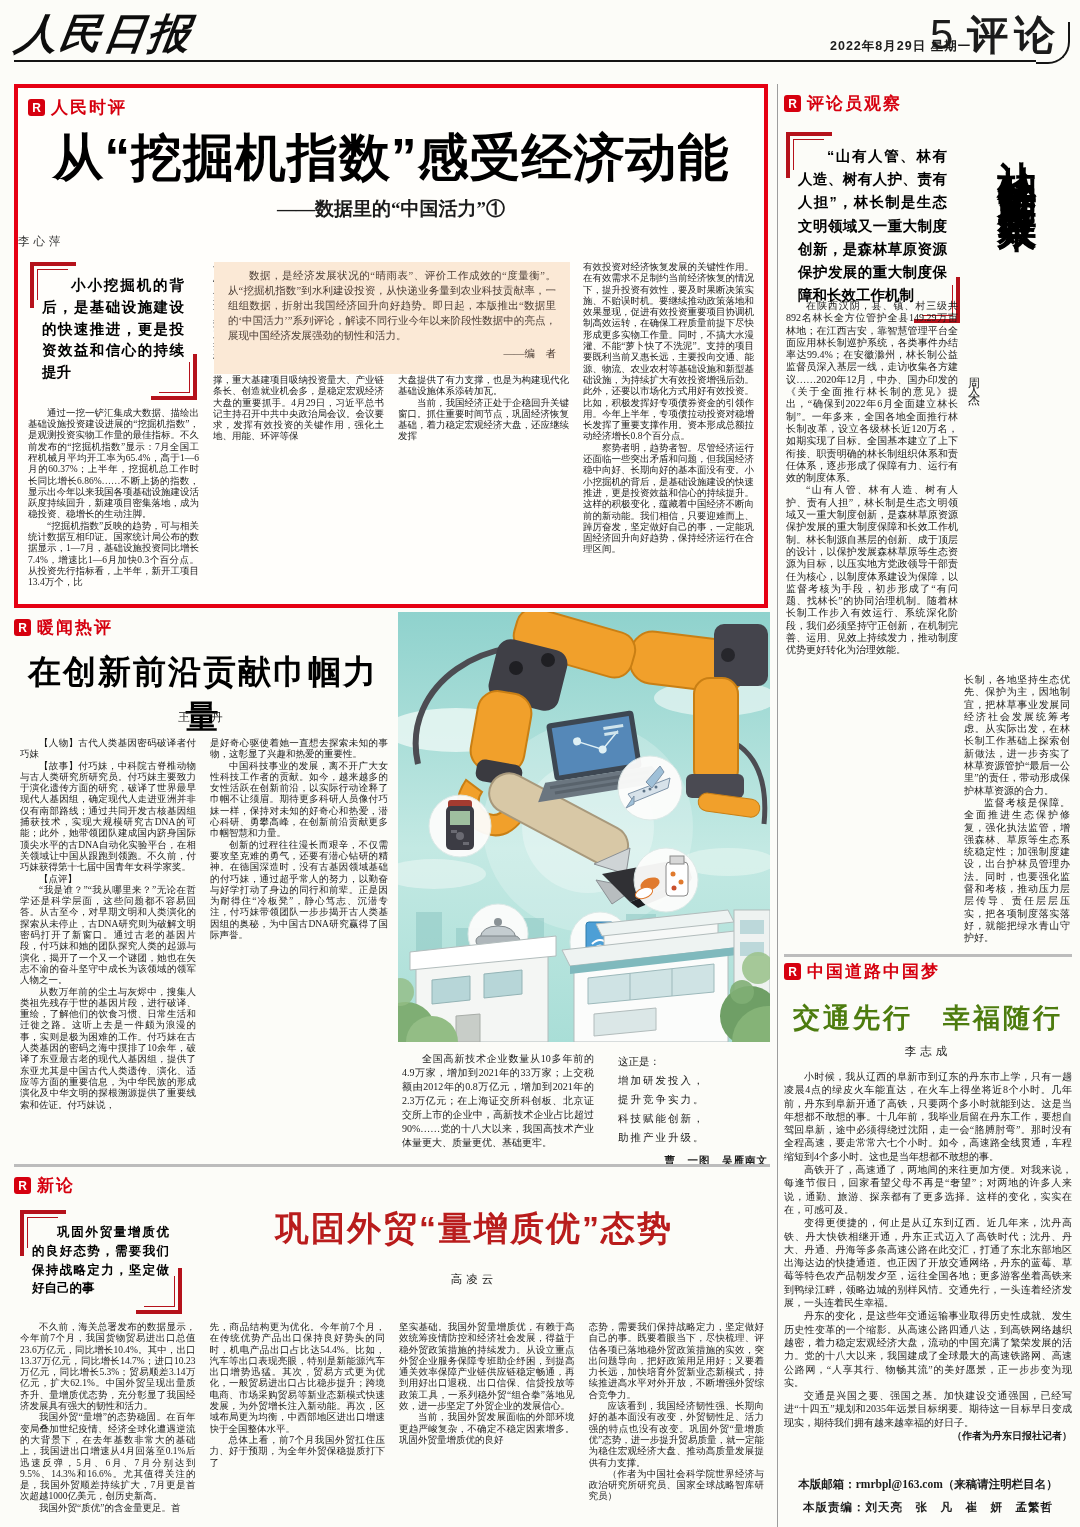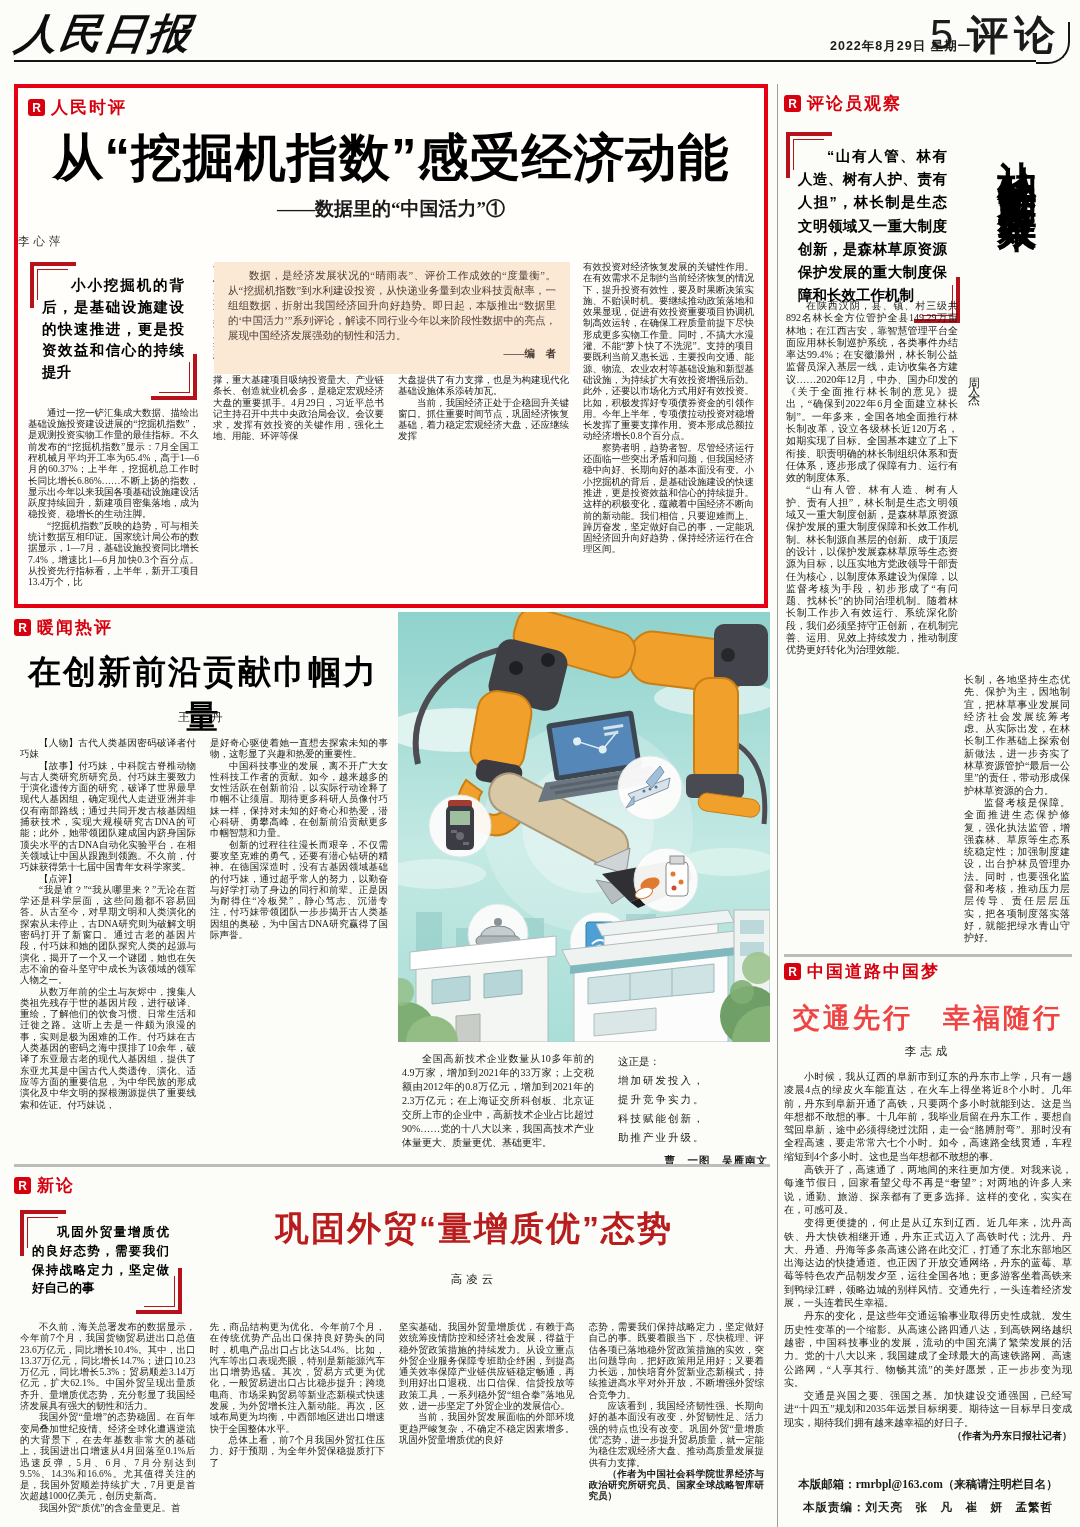--- a/index.html
+++ b/index.html
@@ -53,21 +53,21 @@
   #sp-head{left:0;top:36px;width:100%;text-align:center;font-size:51px;font-weight:900;letter-spacing:1px;color:#000;}
   #sp-sub{left:0;top:108px;width:100%;text-align:center;font-size:19px;font-weight:700;}
   #sp-auth{left:0;top:146px;width:100%;text-align:left;font-size:11.5px;letter-spacing:4px;color:#333;}
   #sp-body{left:10px;top:174px;width:726px;height:334px;}
   #sp-cols{display:flex;gap:14px;height:100%;}
   #sp-cols .col{flex:1;}
   #sp-quote{margin:0 2px 8px 2px;font-size:14.5px;line-height:1.5;}
   #sp-editor{position:absolute;left:186px;top:0;width:356px;height:112px;background:#fbe9d6;
              padding:6px 14px;box-sizing:border-box;font-size:10.5px;line-height:15px;color:#4a3d35;}
   #sp-editor .note{margin:0;text-indent:2em;text-align:justify;}
-  #sp-editor .sig{text-align:right;font-weight:700;margin-top:3px;}
+  #sp-editor .sig{text-align:right;font-weight:400;margin-top:3px;}
   .pad-ed{}
 
   
   #observer{left:784px;top:86px;width:288px;height:866px;}
   #ob-label{left:0;top:6px;}
   #ob-quote{left:2px;top:46px;width:174px;font-size:14.5px;line-height:1.6;}
   #ob-col1{left:2px;top:214px;width:172px;height:646px;}
   #ob-vauthor{left:181px;top:282px;writing-mode:vertical-rl;font-size:12px;letter-spacing:8px;color:#222;}
   #ob-vhead{left:206px;top:44px;height:532px;writing-mode:vertical-rl;font-weight:900;
             font-size:39px;letter-spacing:5px;color:#000;}
@@ -90,26 +90,26 @@
   #wn-div{left:14px;top:1164px;width:756px;}
 
   
   #xinlun{left:14px;top:1172px;width:756px;height:355px;}
   #xl-label{left:0;top:2px;}
   #xl-quote{left:6px;top:38px;width:162px;font-size:12.5px;line-height:1.5;}
   #xl-head{left:180px;top:34px;width:560px;text-align:center;font-size:34px;font-weight:800;letter-spacing:2px;color:#b91c1c;}
   #xl-auth{left:180px;top:100px;width:560px;text-align:center;font-size:11.5px;letter-spacing:4px;}
   #xl-cols{left:6px;top:150px;width:744px;height:205px;display:flex;gap:14px;}
   #xl-cols .col{flex:1;}
-  #xl-cols .col:nth-child(4) p:last-child{font-weight:700;}
+  #xl-cols .col:nth-child(4) p:last-child{font-weight:400;}
 
   
   #chinaroad{left:784px;top:958px;width:288px;height:569px;}
   #cr-label{left:0;top:2px;}
-  #cr-head{left:0;top:42px;width:100%;text-align:center;font-size:27px;font-weight:700;letter-spacing:3px;color:#ef4444;}
+  #cr-head{left:0;top:42px;width:100%;text-align:center;font-size:27px;font-weight:700;letter-spacing:3px;color:#4d7c0f;}
   #cr-auth{left:0;top:86px;width:100%;text-align:center;font-size:11.5px;letter-spacing:4px;}
   #cr-body{left:0;top:112px;width:288px;height:382px;font-size:10px;line-height:13.3px;overflow:hidden;}
   #cr-body p:last-child{text-align:right;font-weight:700;text-indent:0;}
   #cr-footer{left:0;bottom:12px;width:100%;text-align:center;font-weight:700;}
   #cr-mail{font-size:11.5px;}
   #cr-eds{font-size:11.5px;margin-top:8px;letter-spacing:1px;}
 </style>
 </head>
 <body>
 
@@ -403,21 +403,21 @@
     <div class="abs sec-label" id="cr-label">
       <span class="logo-sq">R</span>
       <span>中国道路中国梦</span>
     </div>
     <h2 class="abs sans" id="cr-head" style="margin:0">交通先行　幸福随行</h2>
     <div class="abs" id="cr-auth">李志成</div>
     <div class="abs bt2" id="cr-body">
         <p class="para">小时候，我从辽西的阜新市到辽东的丹东市上学，只有一趟凌晨4点的绿皮火车能直达，在火车上得坐将近8个小时。几年前，丹东到阜新开通了高铁，只要两个多小时就能到达。这是当年想都不敢想的事。十几年前，我毕业后留在丹东工作，要想自驾回阜新，途中必须得绕过沈阳，走一会“胳膊肘弯”。那时没有全程高速，要走常常六七个小时。如今，高速路全线贯通，车程缩短到4个多小时。这也是当年想都不敢想的事。</p>
         <p class="para">高铁开了，高速通了，两地间的来往更加方便。对我来说，每逢节假日，回家看望父母不再是“奢望”；对两地的许多人来说，通勤、旅游、探亲都有了更多选择。这样的变化，实实在在，可感可及。</p>
         <p class="para">变得更便捷的，何止是从辽东到辽西。近几年来，沈丹高铁、丹大快铁相继开通，丹东正式迈入了高铁时代；沈丹、丹大、丹通、丹海等多条高速公路在此交汇，打通了东北东部地区出海达边的快捷通道。也正因了开放交通网络，丹东的蓝莓、草莓等特色农产品朝发夕至，运往全国各地；更多游客坐着高铁来到鸭绿江畔，领略边城的别样风情。交通先行，一头连着经济发展，一头连着民生幸福。</p>
-        <p class="para">丹东的变化，是这些年交通运输事业取得历史性成就、发生历史性变革的一个缩影。从高速公路四通八达，到高铁网络越织越密，中国科技事业的发展，流动的中国充满了繁荣发展的活力。党的十八大以来，我国建成了全球最大的高速铁路网、高速公路网，“人享其行、物畅其流”的美好愿景，正一步步变为现实。</p>
+        <p class="para">丹东的变化，是这些年交通运输事业取得历史性成就、发生历史性变革的一个缩影。从高速公路四通八达，到高铁网络越织越密，着力稳定宏观经济大盘，流动的中国充满了繁荣发展的活力。党的十八大以来，我国建成了全球最大的高速铁路网、高速公路网，“人享其行、物畅其流”的美好愿景，正一步步变为现实。</p>
         <p class="para">交通是兴国之要、强国之基。加快建设交通强国，已经写进“十四五”规划和2035年远景目标纲要。期待这一目标早日变成现实，期待我们拥有越来越幸福的好日子。</p>
         <p class="para">（作者为丹东日报社记者）</p>
       </div>
     <div class="abs" id="cr-footer">
       <div id="cr-mail">本版邮箱：rmrbpl@163.com（来稿请注明栏目名）</div>
       <div id="cr-eds">本版责编：刘天亮　张　凡　崔　妍　孟繁哲</div>
     </div>
   </section>
 
 </div>

